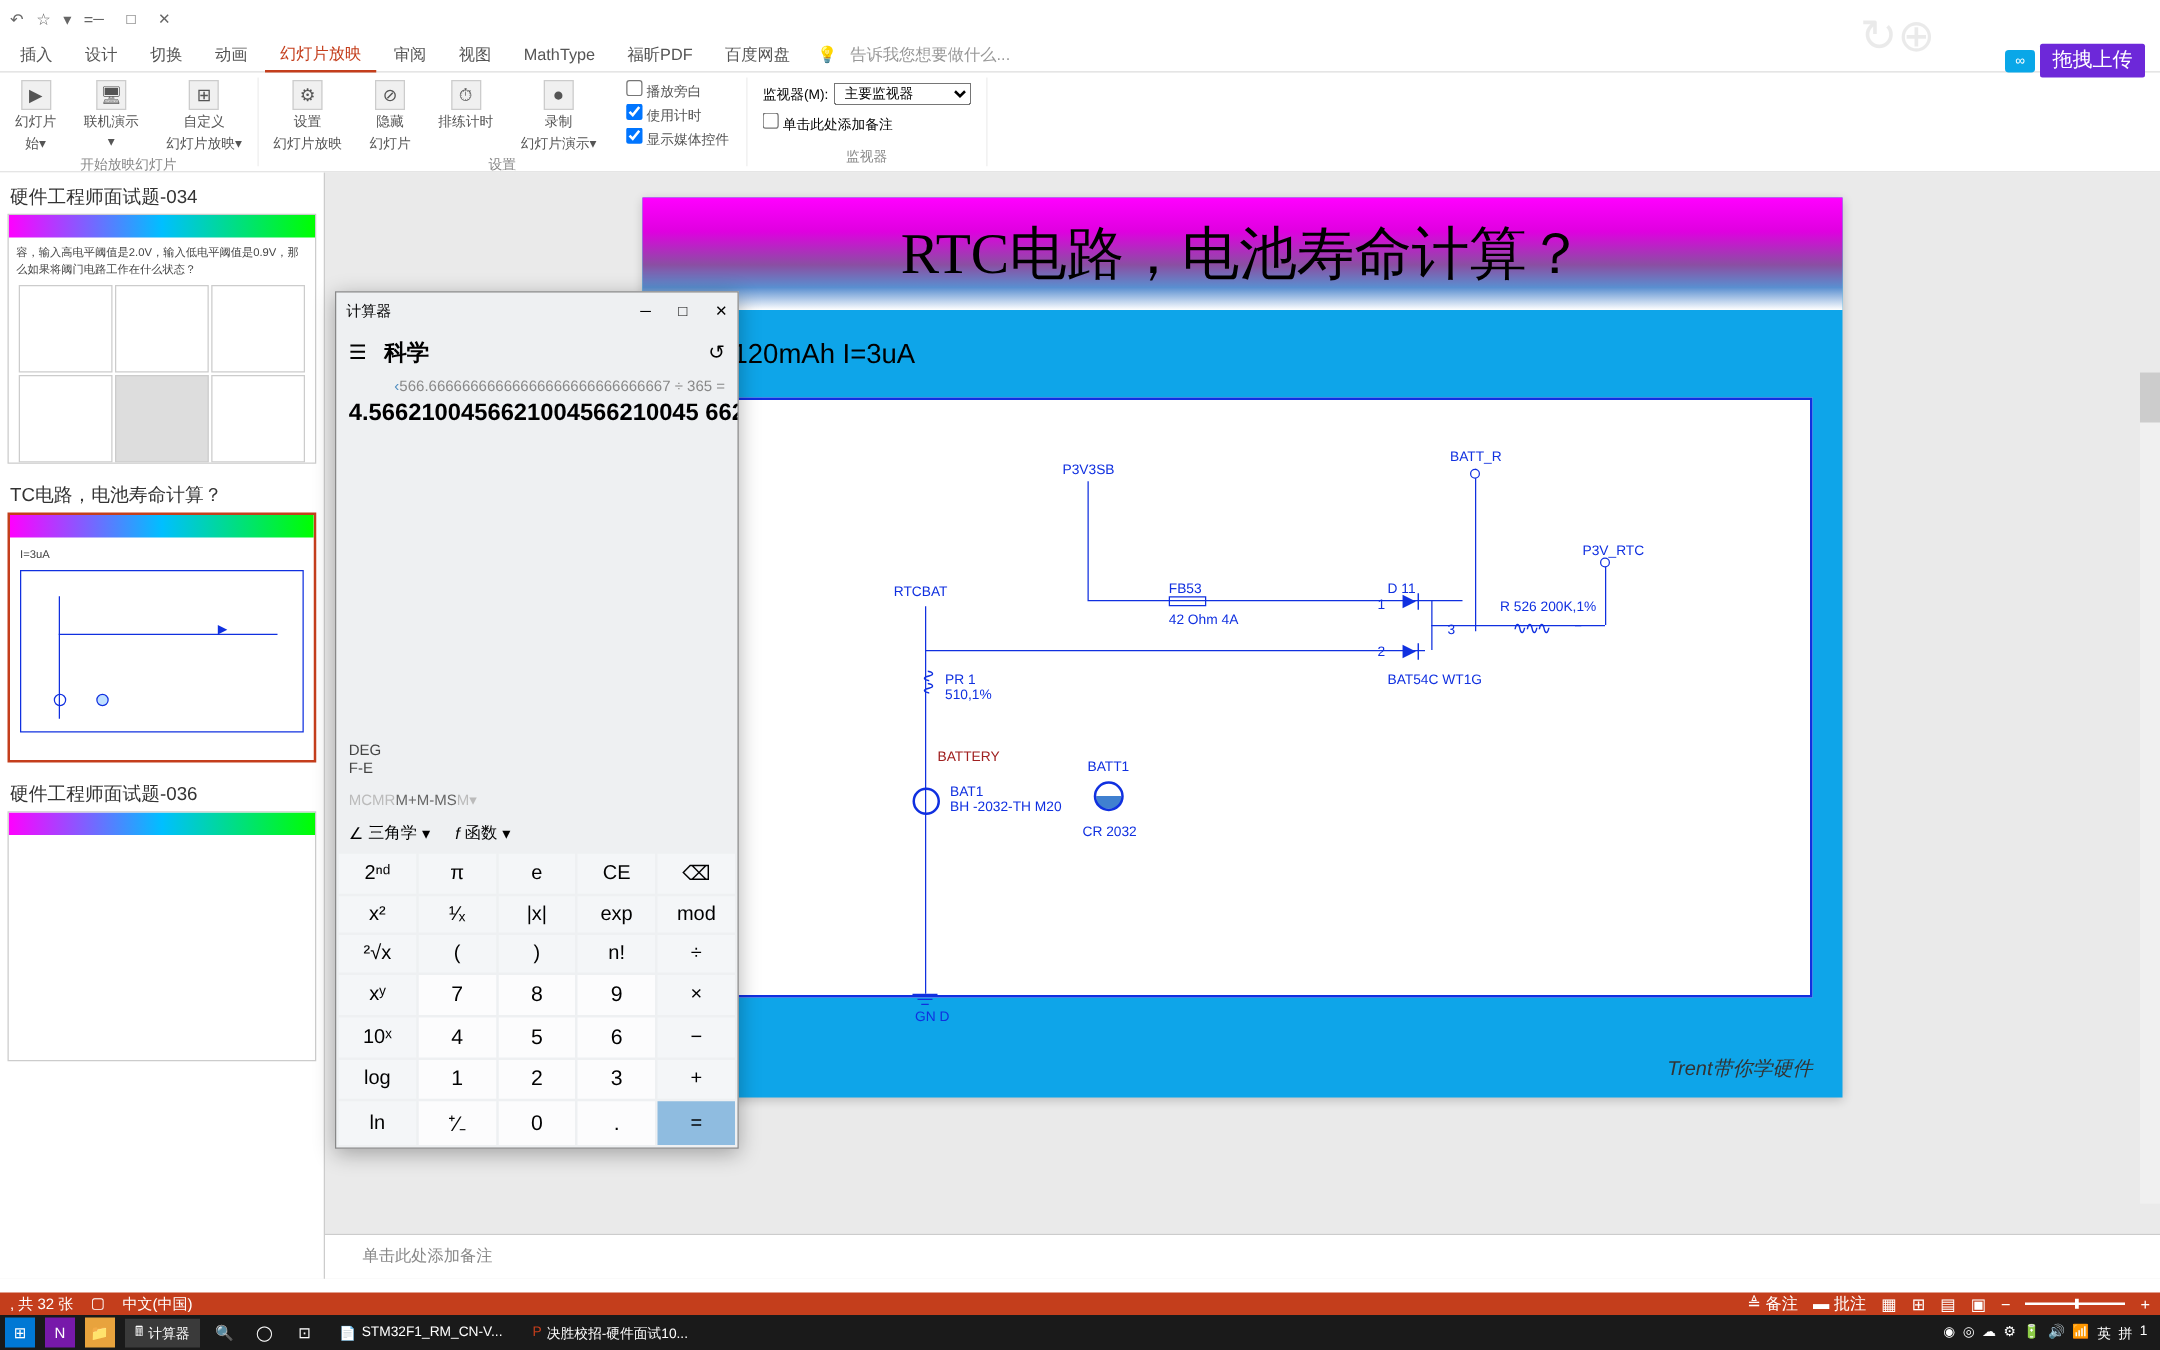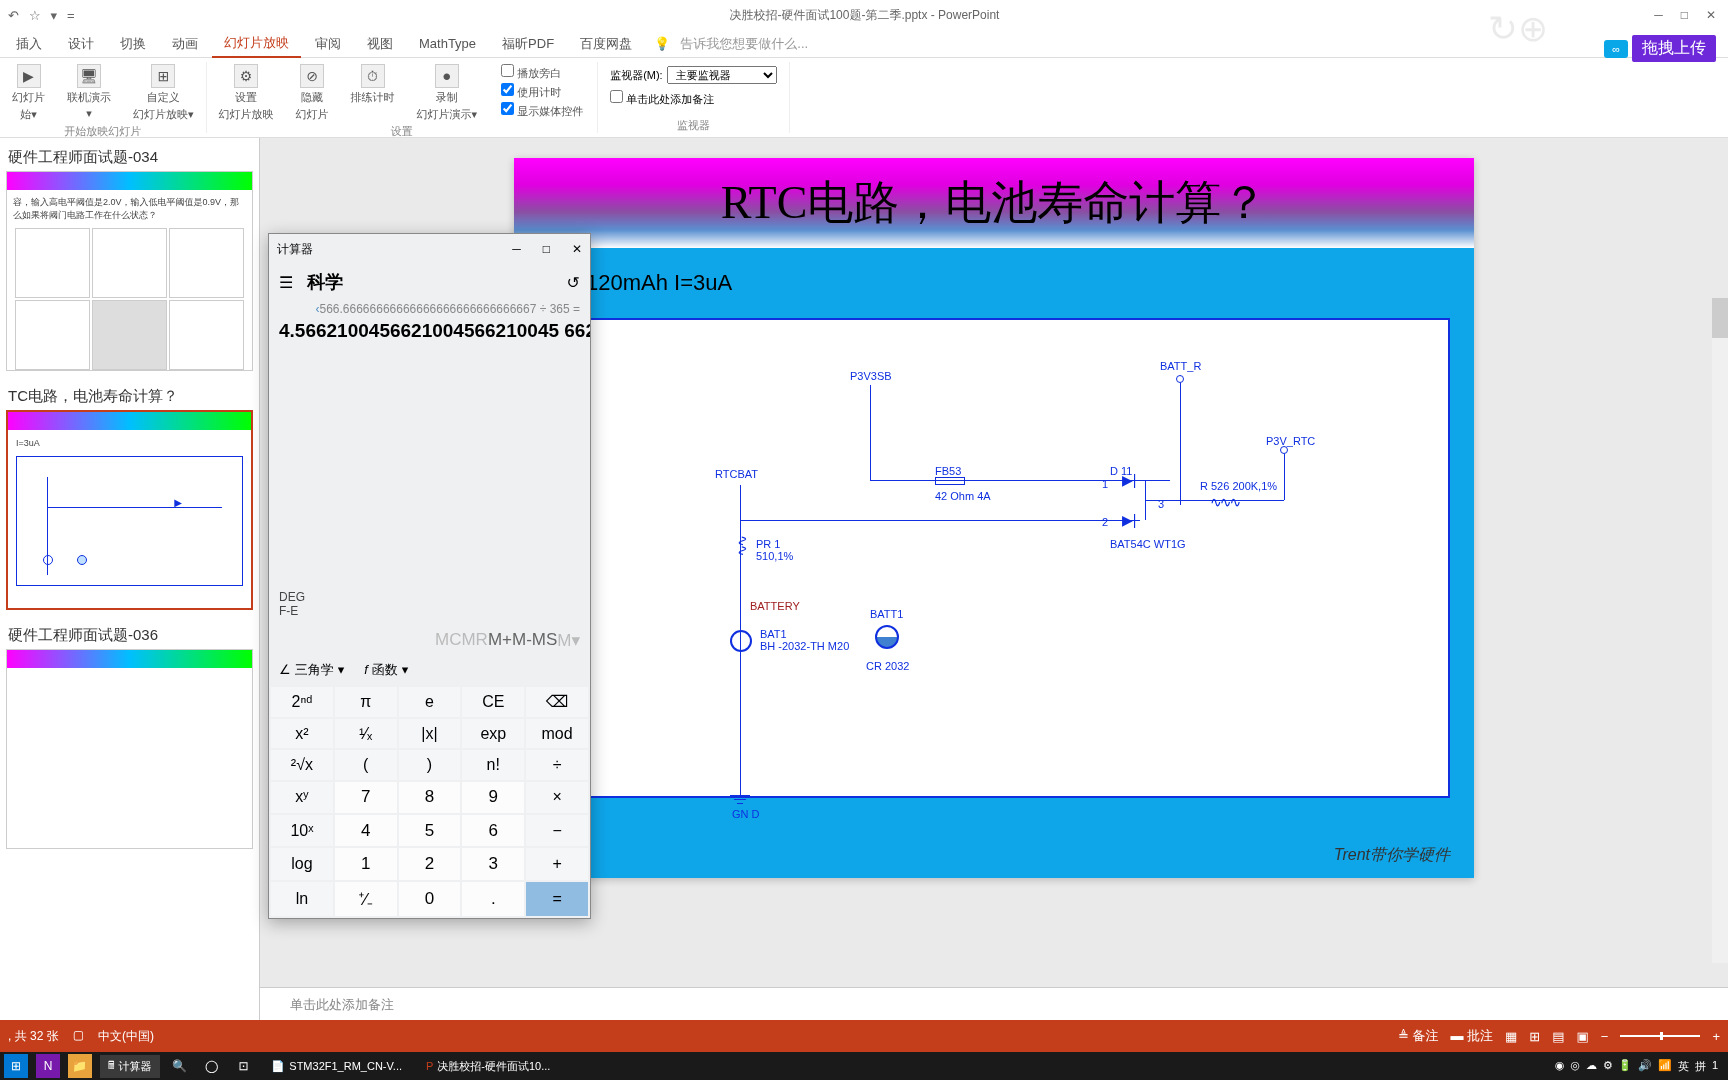--- a/index.html
+++ b/index.html
@@ -50,21 +50,21 @@
 .circ-comp { position: absolute; border: 1px solid #1030e0; }
 .zigzag { position: absolute; color: #1030e0; font-size: 14px; letter-spacing: -2px; }
 .diode { position: absolute; font-size: 14px; color: #1030e0; }
 .footer-author { position: absolute; bottom: 12px; right: 24px; font-style: italic; font-size: 16px; color: #333; text-align: right; }
 
 .notes-area { height: 36px; background: #fff; border-top: 1px solid #ccc; padding: 8px 30px; font-size: 13px; color: #888; }
 
 .scrollbar-v { position: absolute; right: 0; top: 160px; bottom: 60px; width: 16px; background: #f0f0f0; }
 .scrollbar-v .thumb-s { position: absolute; top: 0; width: 100%; height: 40px; background: #ccc; }
 
-.statusbar { height: 32px; background: #c43e1c; color: #fff; display: flex; align-items: center; font-size: 12px; padding: 0 8px; position: absolute; bottom: 28px; left: 0; right: 0; }
+.statusbar { height: 18px; background: #c43e1c; color: #fff; display: flex; align-items: center; font-size: 12px; padding: 0 8px; position: absolute; bottom: 28px; left: 0; right: 0; }
 .status-left { display: flex; gap: 14px; }
 .status-right { margin-left: auto; display: flex; gap: 12px; align-items: center; }
 .status-right span { font-size: 13px; }
 
 .taskbar { height: 28px; background: #1a1a1a; display: flex; align-items: center; gap: 8px; padding: 0 4px; position: absolute; bottom: 0; left: 0; right: 0; }
 .tb-icon { width: 24px; height: 24px; display: flex; align-items: center; justify-content: center; color: #fff; font-size: 12px; }
 .tb-app { padding: 2px 8px; color: #fff; font-size: 11px; display: flex; align-items: center; gap: 4px; }
 .tb-app.active { background: #3a3a3a; }
 .tb-tray { margin-left: auto; display: flex; gap: 6px; padding-right: 6px; color: #fff; font-size: 11px; }
 
@@ -72,42 +72,41 @@
 .calc-window { position: absolute; left: 268px; top: 233px; width: 323px; height: 686px; background: #eef0f2; border: 1px solid #888; box-shadow: 0 4px 16px rgba(0,0,0,.3); display: flex; flex-direction: column; }
 .calc-titlebar { height: 30px; display: flex; align-items: center; padding: 0 8px; font-size: 12px; }
 .calc-wincontrols { margin-left: auto; display: flex; gap: 22px; }
 .calc-header { display: flex; align-items: center; gap: 14px; padding: 6px 10px; }
 .calc-mode { font-weight: bold; font-size: 18px; }
 .calc-history-icn { margin-left: auto; font-size: 16px; }
 .calc-expr { padding: 2px 10px; font-size: 12px; color: #888; text-align: right; white-space: nowrap; overflow: hidden; }
 .calc-expr .back-ar { color: #528fc1; }
 .calc-result { padding: 2px 10px 10px; font-size: 19px; font-weight: bold; text-align: right; white-space: nowrap; overflow: hidden; }
 .calc-mods { display: flex; justify-content: space-around; padding: 8px 10px; font-size: 12px; color: #444; flex-direction: column; }
-.calc-mem { display: flex; justify-content: flex-end; padding: 4px 10px; font-size: 17px; color: #666; }
+.calc-mem { display: flex; justify-content: flex-start; padding: 4px 10px; font-size: 12px; color: #666; }
 .calc-mem .disabled { color: #bbb; }
 .calc-funcs { display: flex; padding: 6px 10px; font-size: 13px; gap: 20px; }
 .calc-funcs span { display: flex; align-items: center; gap: 4px; }
 .calc-keys { flex: 1; display: grid; grid-template-columns: repeat(5, 1fr); gap: 2px; padding: 2px; }
 .ckey { background: #f4f6f8; border: none; font-size: 16px; display: flex; align-items: center; justify-content: center; }
 .ckey.num { background: #fcfcfd; font-weight: 500; font-size: 17px; }
 .ckey.eq { background: #8fbce0; }
 
 .bg-decor { position: absolute; right: 60px; top: 4px; width: 300px; height: 50px; opacity: 0.08; display: flex; align-items: center; justify-content: center; font-size: 36px; }
 </style>
 </head>
 <body>
 
 <div class="titlebar">
   <div class="qat">
     <span>↶</span>
     <span>☆</span>
     <span>▾</span>
     <span>=</span>
   </div>
-  <div class="doc-title">决胜校招-硬件面试100题-第二季.pptx - PowerPoint</div>
   <div class="win-controls">
     <span>─</span>
     <span>□</span>
     <span>✕</span>
   </div>
 </div>
 <div class="bg-decor">↻⊕</div>
 
 <div class="menubar">
   <div class="tab">插入</div>

